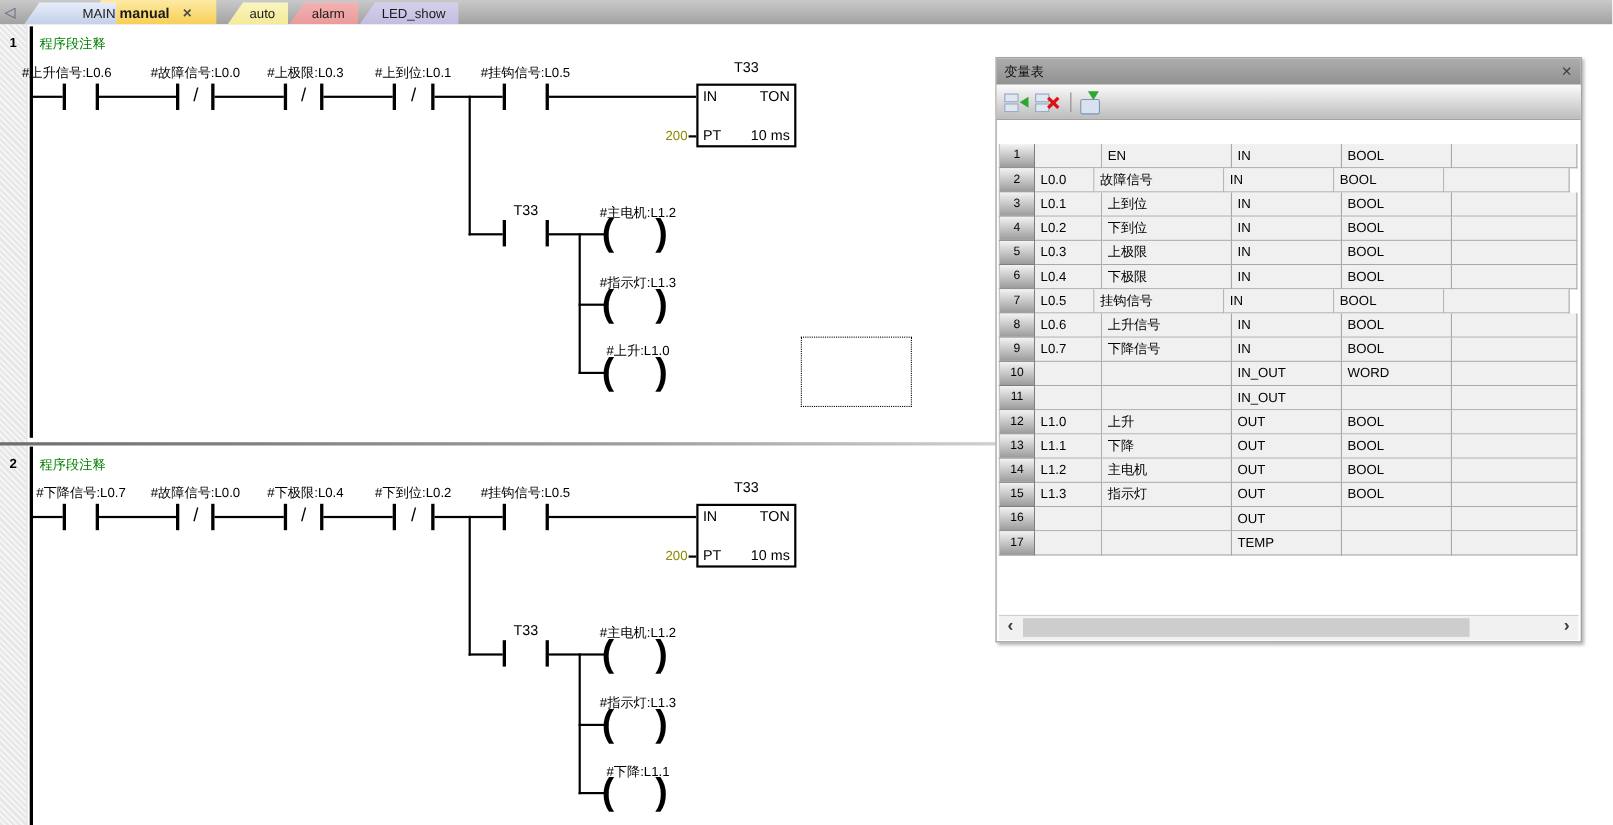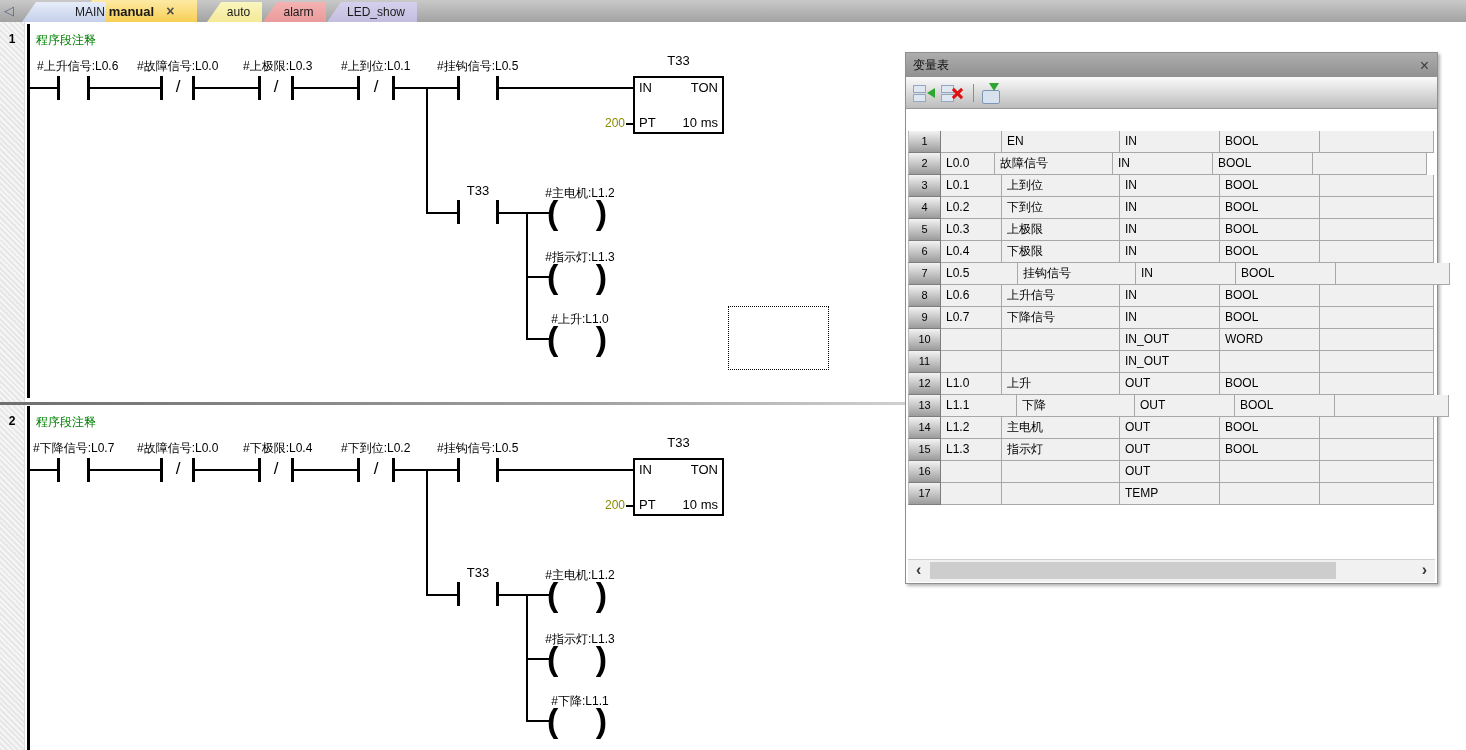--- a/index.html
+++ b/index.html
@@ -93,21 +93,21 @@
         <div style="position: absolute; left: 0px; top: 8px; width: 24px; text-align: center; font-weight: bold; font-size: 12px;">1</div>
         <div style="position: absolute; left: 36px; top: 8px; font-size: 12px; color: rgb(0, 128, 0); white-space: nowrap;">程序段注释</div>
         <div style="position: absolute; left: 27px; top: 0px; width: 3px; height: 374px; background: rgb(0, 0, 0);"></div>
         <div style="position: absolute; left: 29px; top: 63px; width: 28px; height: 2px; background: rgb(0, 0, 0);"></div>
         <div style="position: absolute; left: 90px; top: 63px; width: 70px; height: 2px; background: rgb(0, 0, 0);"></div>
         <div style="position: absolute; left: 195px; top: 63px; width: 63px; height: 2px; background: rgb(0, 0, 0);"></div>
         <div style="position: absolute; left: 294px; top: 63px; width: 63px; height: 2px; background: rgb(0, 0, 0);"></div>
         <div style="position: absolute; left: 395px; top: 63px; width: 62px; height: 2px; background: rgb(0, 0, 0);"></div>
         <div style="position: absolute; left: 499px; top: 63px; width: 134px; height: 2px; background: rgb(0, 0, 0);"></div>
         <div style="position: absolute; left: 52px; top: 40px; width: 43px; height: 42px;"></div>
-        <div style="position: absolute; left: 37px; top: 34px; font-size: 12px; white-space: nowrap;">#上升信号:L0.6</div>
+        <div style="position: absolute; left: 20px; top: 34px; font-size: 12px; white-space: nowrap;">#上升信号:L0.6</div>
         <div style="position: absolute; left: 57px; top: 52px; width: 3px; height: 24px; background: rgb(0, 0, 0);"></div>
         <div style="position: absolute; left: 87px; top: 52px; width: 3px; height: 24px; background: rgb(0, 0, 0);"></div>
         <div style="position: absolute; left: 155px; top: 40px; width: 45px; height: 42px;"></div>
         <div style="position: absolute; left: 137px; top: 34px; font-size: 12px; white-space: nowrap;">#故障信号:L0.0</div>
         <div style="position: absolute; left: 160px; top: 52px; width: 3px; height: 24px; background: rgb(0, 0, 0);"></div>
         <div style="position: absolute; left: 192px; top: 52px; width: 3px; height: 24px; background: rgb(0, 0, 0);"></div>
         <div style="position: absolute; left: 172px; top: 53px; width: 12px; text-align: center; font-size: 17px;">/</div>
         <div style="position: absolute; left: 253px; top: 40px; width: 46px; height: 42px;"></div>
         <div style="position: absolute; left: 243px; top: 34px; font-size: 12px; white-space: nowrap;">#上极限:L0.3</div>
         <div style="position: absolute; left: 258px; top: 52px; width: 3px; height: 24px; background: rgb(0, 0, 0);"></div>
@@ -298,21 +298,21 @@
         <div class="vtrow" style="">
           <div class="ncell" style="">6</div>
           <div class="dcell" style="width: 61px;">L0.4</div>
           <div class="dcell" style="width: 118px;">下极限</div>
           <div class="dcell" style="width: 100px;">IN</div>
           <div class="dcell" style="width: 100px;">BOOL</div>
           <div class="dcell" style="width: 114px;"></div>
         </div>
         <div class="vtrow" style="">
           <div class="ncell" style="">7</div>
-          <div class="dcell" style="width: 77px;">L0.5</div>
+          <div class="dcell" style="width: 54px;">L0.5</div>
           <div class="dcell" style="width: 118px;">挂钩信号</div>
           <div class="dcell" style="width: 100px;">IN</div>
           <div class="dcell" style="width: 100px;">BOOL</div>
           <div class="dcell" style="width: 114px;"></div>
         </div>
         <div class="vtrow" style="">
           <div class="ncell" style="">8</div>
           <div class="dcell" style="width: 61px;">L0.6</div>
           <div class="dcell" style="width: 118px;">上升信号</div>
           <div class="dcell" style="width: 100px;">IN</div>
@@ -346,21 +346,21 @@
         <div class="vtrow" style="">
           <div class="ncell" style="">12</div>
           <div class="dcell" style="width: 61px;">L1.0</div>
           <div class="dcell" style="width: 118px;">上升</div>
           <div class="dcell" style="width: 100px;">OUT</div>
           <div class="dcell" style="width: 100px;">BOOL</div>
           <div class="dcell" style="width: 114px;"></div>
         </div>
         <div class="vtrow" style="">
           <div class="ncell" style="">13</div>
-          <div class="dcell" style="width: 76px;">L1.1</div>
+          <div class="dcell" style="width: 61px;">L1.1</div>
           <div class="dcell" style="width: 118px;">下降</div>
           <div class="dcell" style="width: 100px;">OUT</div>
           <div class="dcell" style="width: 100px;">BOOL</div>
           <div class="dcell" style="width: 114px;"></div>
         </div>
         <div class="vtrow" style="">
           <div class="ncell" style="">14</div>
           <div class="dcell" style="width: 61px;">L1.2</div>
           <div class="dcell" style="width: 118px;">主电机</div>
           <div class="dcell" style="width: 100px;">OUT</div>

